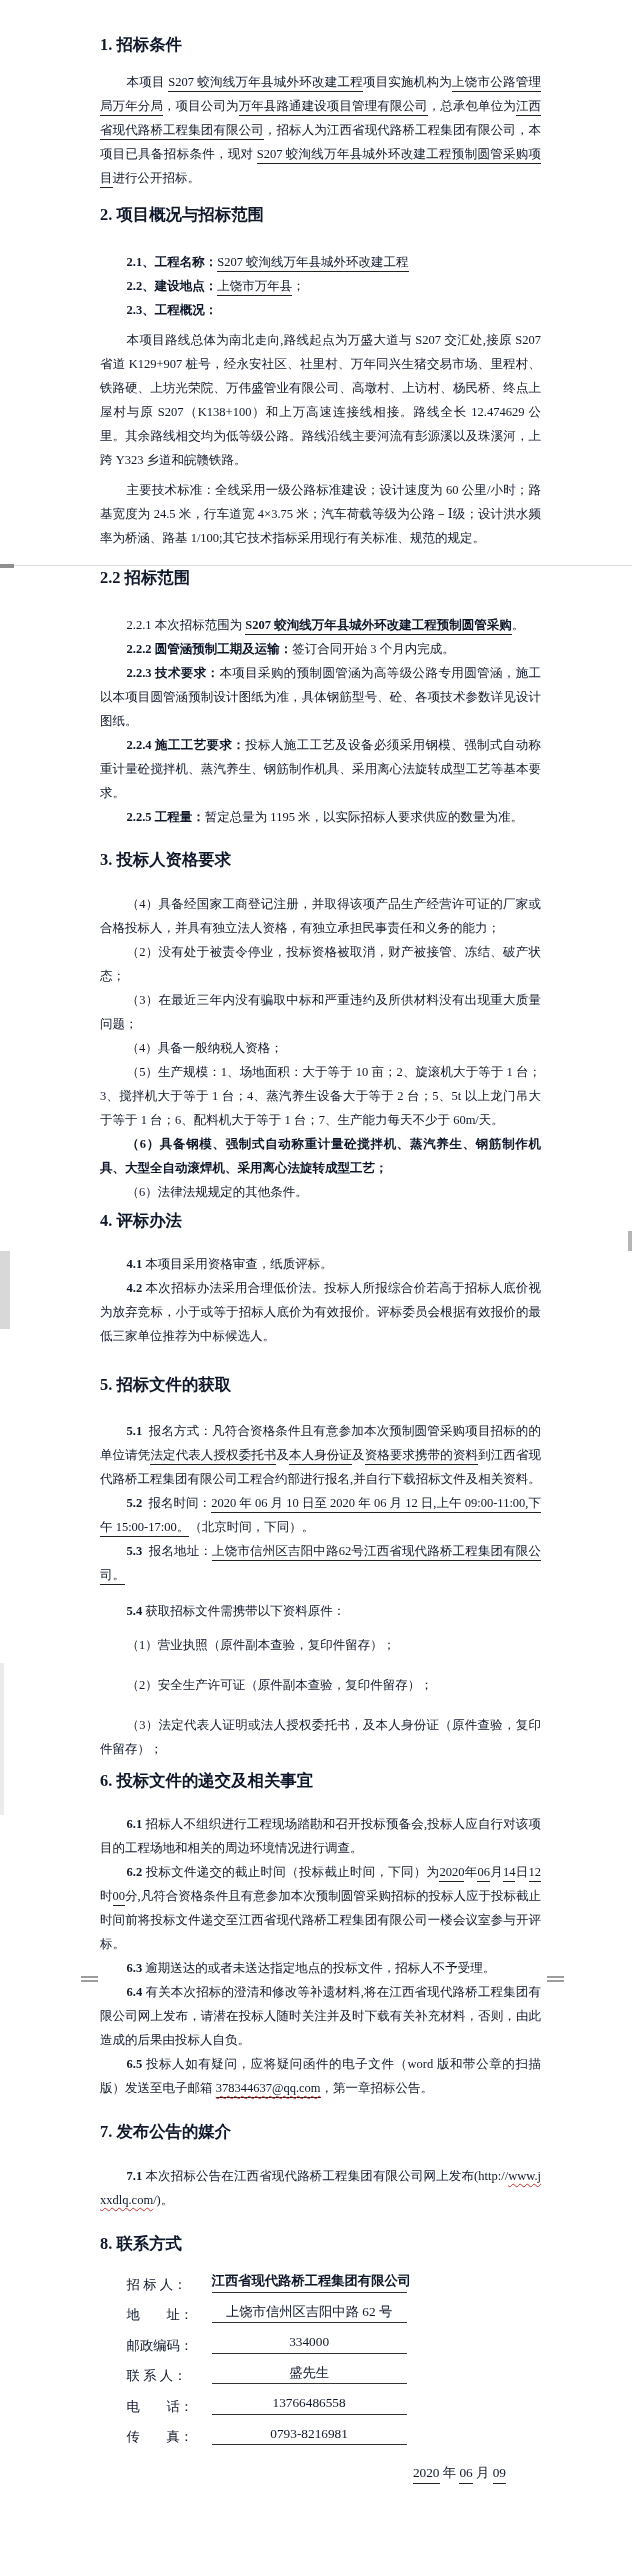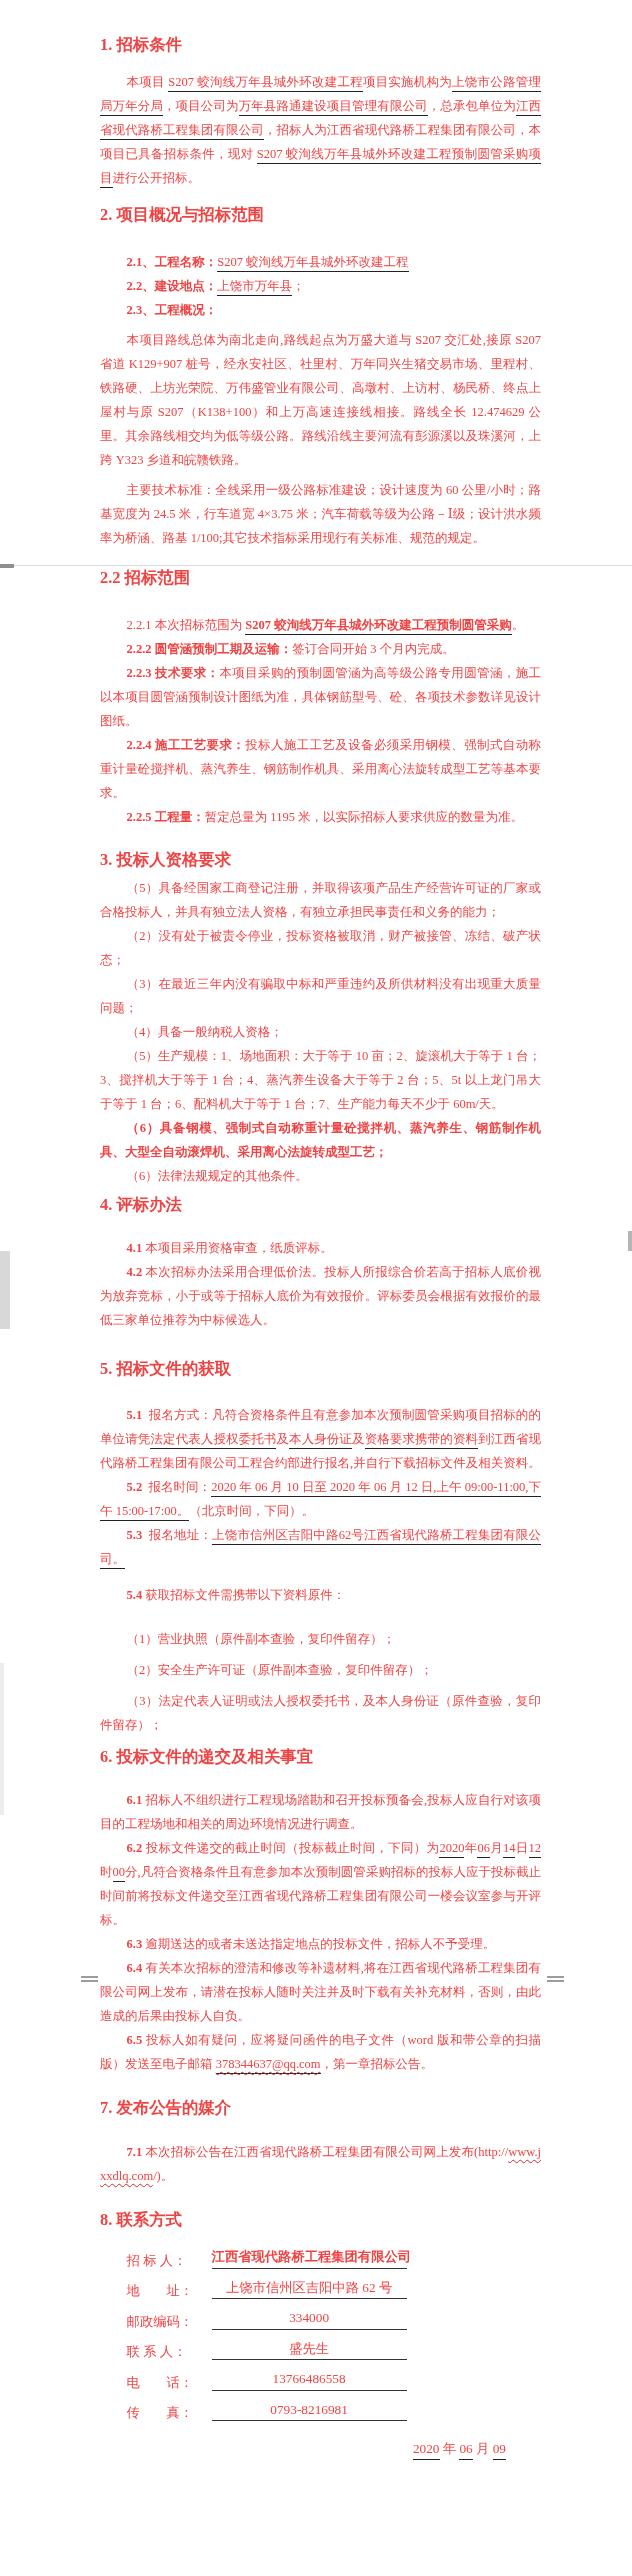--- a/index.html
+++ b/index.html
@@ -1,47 +1,47 @@
 <!DOCTYPE html>
 <html lang="zh" style="font-size:12.5px"><head>
 <meta charset="utf-8">
 <style>
   html,body{margin:0;padding:0;background:#ffffff;}
   .page{
     position:relative;
     width:632px;height:2576px;
     background:#ffffff;
     font-family:"Liberation Serif","DejaVu Serif",serif;
-    color:#ef4444;
+    color:#0f172a;
     overflow:hidden;
   }
   .doc{padding:33px 91px 0 100px;}
   
   .h{
     font-size:16.4px;font-weight:bold;line-height:23.4px;
     font-family:"Liberation Serif","DejaVu Serif",serif;
   }
   .h-s1{margin:0 0 14px 0;}
   .h-s2{margin:12.5px 0 23.4px 0;}
   .h-s22{margin:15.6px 0 23.4px 0;}
-  .h-s3{margin:19px 0 5px 0;}
+  .h-s3{margin:19px 0 21px 0;}
   .h-s4{margin:4.7px 0 20.3px 0;}
   .h-s5{margin:25px 0 22px 0;}
   .h-s6{margin:7.8px 0 19px 0;}
   .h-s7{margin:20.3px 0 20.3px 0;}
   .h-s8{margin:20.3px 0 17px 0;}
   
   .para{
     font-size:12.5px;line-height:24px;margin:0;
     text-align:justify;text-indent:26.6px;
     word-break:break-all;
   }
   .gap8{margin-top:6.3px;}
-  .mt6{margin-top:7px;}
-  .mt12{margin-top:20px;}
+  .mt6{margin-top:16px;}
+  .mt12{margin-top:10px;}
   .mt16{margin-top:12.5px;}
   
   .run{white-space:pre-wrap;}
   .run.b{font-weight:bold;}
   .run.u{border-bottom:0.8px solid #222;padding-bottom:2px;}
   .run.w{text-decoration:underline wavy #c53030 0.8px;text-underline-offset:3.1px;text-decoration-skip-ink:none;}
   
   .crow{
     display:flex;align-items:flex-end;
     font-size:13.3px;line-height:17px;
@@ -110,21 +110,21 @@
       <div class="h h-s22">2.2 招标范围</div>
       <p class="para"><span class="run">2.2.1 本次招标范围为 </span><span class="run b u">S207 蛟洵线万年县城外环改建工程预制圆管采购</span><span class="run">。</span></p>
       <p class="para"><span class="run b">2.2.2 圆管涵预制工期及运输：</span><span class="run">签订合同开始 3 个月内完成。</span></p>
       <p class="para"><span class="run b">2.2.3 技术要求：</span><span class="run">本项目采购的预制圆管涵为高等级公路专用圆管涵，施工以本项目圆管涵预制设计图纸为准，具体钢筋型号、砼、各项技术参数详见设计图纸。</span></p>
       <p class="para"><span class="run b">2.2.4 施工工艺要求：</span><span class="run">投标人施工工艺及设备必须采用钢模、强制式自动称重计量砼搅拌机、蒸汽养生、钢筋制作机具、采用离心法旋转成型工艺等基本要求。</span></p>
       <p class="para"><span class="run b">2.2.5 工程量：</span><span class="run">暂定总量为 1195 米，以实际招标人要求供应的数量为准。</span></p>
     </section>
 
     <section>
       <div class="h h-s3">3. 投标人资格要求</div>
-      <p class="para"><span class="run">（5）具备经国家工商登记注册，并取得该项产品生产经营许可证的厂家或合格投标人，并具有独立法人资格，有独立承担民事责任和义务的能力；</span></p>
+      <p class="para"><span class="run">（4）具备经国家工商登记注册，并取得该项产品生产经营许可证的厂家或合格投标人，并具有独立法人资格，有独立承担民事责任和义务的能力；</span></p>
       <p class="para"><span class="run">（2）没有处于被责令停业，投标资格被取消，财产被接管、冻结、破产状态；</span></p>
       <p class="para"><span class="run">（3）在最近三年内没有骗取中标和严重违约及所供材料没有出现重大质量问题；</span></p>
       <p class="para"><span class="run">（4）具备一般纳税人资格；</span></p>
       <p class="para"><span class="run">（5）生产规模：1、场地面积：大于等于 10 亩；2、旋滚机大于等于 1 台；3、搅拌机大于等于 1 台；4、蒸汽养生设备大于等于 2 台；5、5t 以上龙门吊大于等于 1 台；6、配料机大于等于 1 台；7、生产能力每天不少于 60m/天。</span></p>
       <p class="para"><span class="run b">（6）具备钢模、强制式自动称重计量砼搅拌机、蒸汽养生、钢筋制作机具、大型全自动滚焊机、采用离心法旋转成型工艺；</span></p>
       <p class="para"><span class="run">（6）法律法规规定的其他条件。</span></p>
     </section>
 
     <section>
       <div class="h h-s4">4. 评标办法</div>

